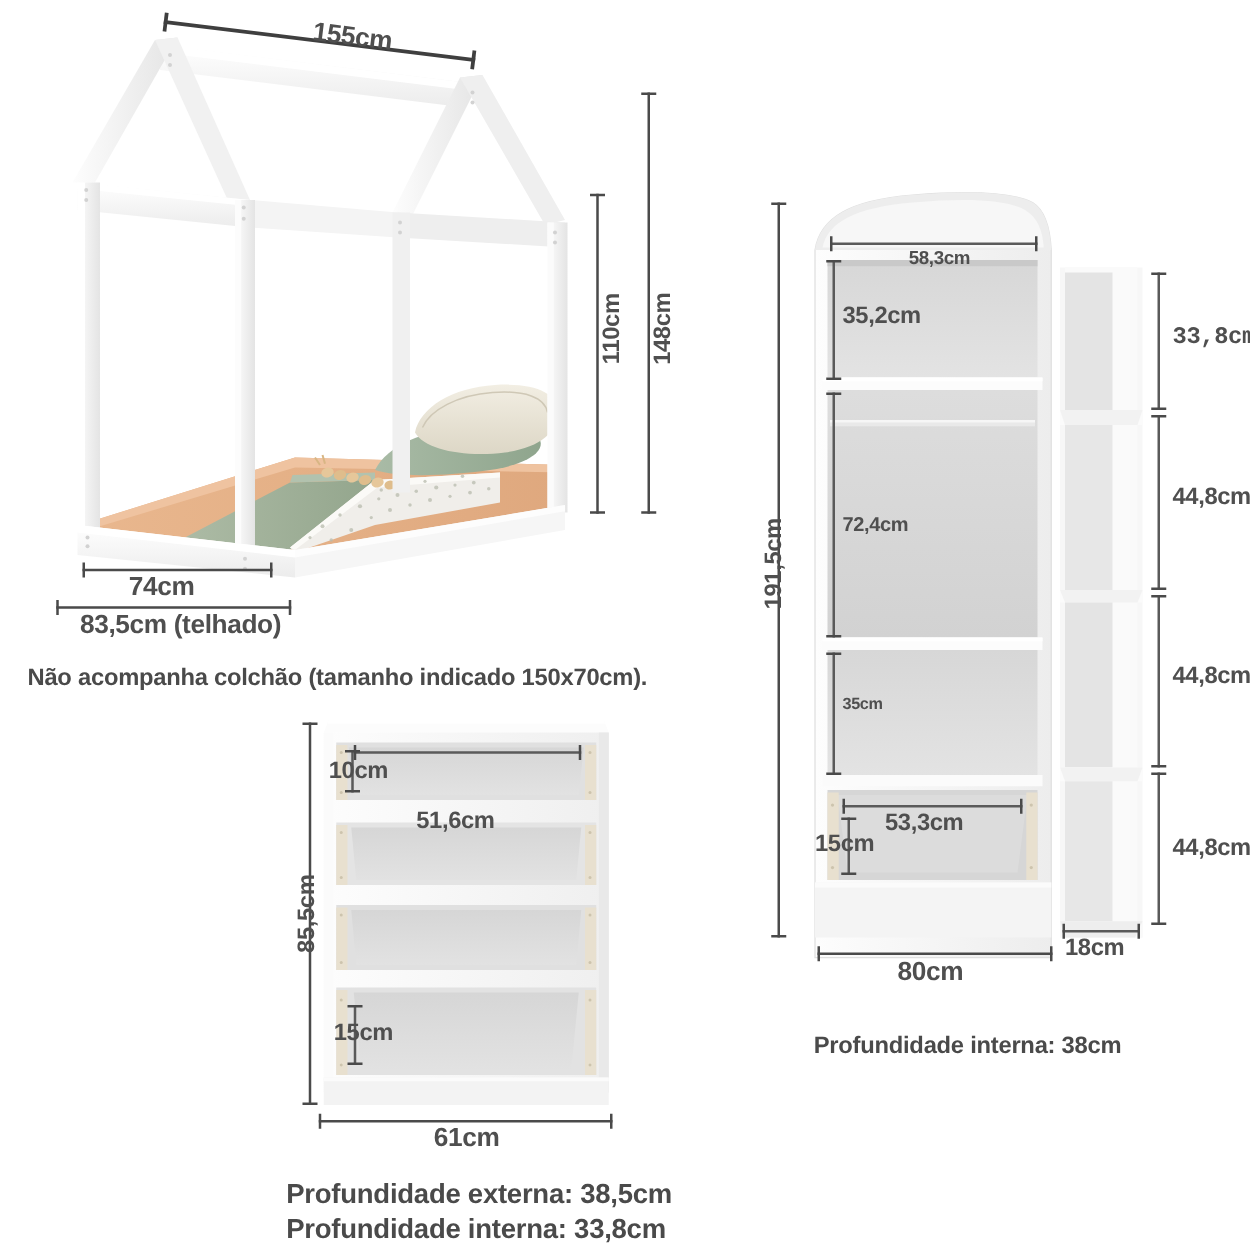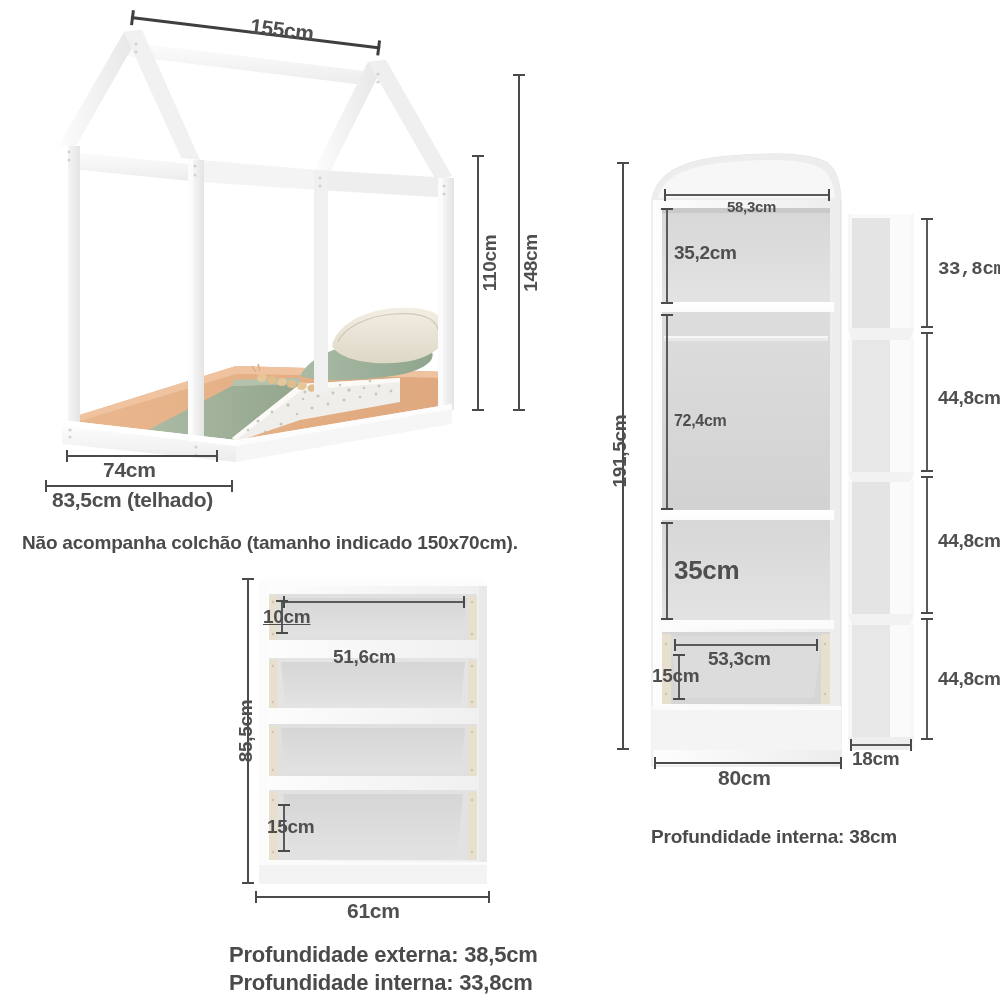--- a/index.html
+++ b/index.html
@@ -226,21 +226,21 @@
     <div class="rule-v" style="left:477px;top:155px;height:256px;"></div>
     <div class="dimlabel vert" style="left:455px;top:252px;font-size:19px;width:70px;text-align:center;">110cm</div>
 
     <div class="rule-v" style="left:518px;top:74px;height:337px;"></div>
     <div class="dimlabel vert" style="left:495px;top:252px;font-size:19px;width:72px;text-align:center;">148cm</div>
 
     <div class="rule-h" style="left:66px;top:455px;width:152px;"></div>
     <div class="dimlabel" style="left:103px;top:458px;font-size:21px;">74cm</div>
 
     <div class="rule-h" style="left:45px;top:485px;width:188px;"></div>
-    <div class="dimlabel" style="left:52px;top:488px;font-size:21px;">83,5cm (telhado)</div>
+    <div class="dimlabel" style="left:64px;top:488px;font-size:21px;">83,5cm (telhado)</div>
   </div>
 
   <div class="caption" style="left:22px;top:532px;font-size:19px;">Não acompanha colchão (tamanho indicado 150x70cm).</div>
 
   <div class="abs" id="wardrobe-figure">
 
     <svg width="400" height="700" viewBox="0 0 400 700" style="position:absolute;left:0;top:0;">
       <defs>
         <linearGradient id="wbody" x1="0" y1="0" x2="1" y2="0">
           <stop offset="0%" stop-color="#fdfdfd"></stop>
@@ -321,21 +321,21 @@
     <div class="rule-h thin" style="left:64px;top:54px;width:166px;"></div>
     <div class="dimlabel" style="left:95px;top:58px;font-size:15px;margin-left:32px;">58,3cm</div>
 
     <div class="rule-v thin" style="left:66px;top:68px;height:96px;"></div>
     <div class="dimlabel" style="left:74px;top:102px;font-size:19px;">35,2cm</div>
 
     <div class="rule-v thin" style="left:66px;top:174px;height:196px;"></div>
     <div class="dimlabel" style="left:74px;top:272px;font-size:16px;">72,4cm</div>
 
     <div class="rule-v thin" style="left:66px;top:382px;height:98px;"></div>
-    <div class="dimlabel" style="left:74px;top:415px;font-size:26px;">35cm</div>
+    <div class="dimlabel" style="left:74px;top:415px;font-size:13px;">35cm</div>
 
     <div class="rule-h thin" style="left:74px;top:504px;width:144px;"></div>
     <div class="dimlabel" style="left:108px;top:508px;font-size:19px;">53,3cm</div>
 
     <div class="rule-v thin" style="left:78px;top:514px;height:46px;"></div>
     <div class="dimlabel" style="left:52px;top:525px;font-size:19px;">15cm</div>
 
     <div class="rule-h" style="left:54px;top:622px;width:188px;"></div>
     <div class="dimlabel" style="left:118px;top:626px;font-size:21px;">80cm</div>
 
@@ -418,21 +418,21 @@
       <rect x="34" y="302" width="228" height="3" fill="#fbfbfb"></rect>
     </svg>
 
     <div class="rule-v" style="left:22px;top:18px;height:306px;"></div>
     <div class="dimlabel vert" style="left:-16px;top:160px;font-size:19px;width:74px;text-align:center;">85,5cm</div>
 
     <div class="rule-h thin" style="left:58px;top:41px;width:182px;"></div>
     <div class="dimlabel" style="left:108px;top:44px;font-size:19px;margin-top:42px;">51,6cm</div>
 
     <div class="rule-v thin" style="left:56px;top:40px;height:34px;"></div>
-    <div class="dimlabel" style="left:38px;top:46px;font-size:19px;text-decoration:underline;">10cm</div>
+    <div class="dimlabel" style="left:38px;top:46px;font-size:19px;">10cm</div>
 
     <div class="rule-v thin" style="left:58px;top:244px;height:48px;"></div>
     <div class="dimlabel" style="left:42px;top:256px;font-size:19px;">15cm</div>
 
     <div class="rule-h" style="left:30px;top:336px;width:235px;"></div>
     <div class="dimlabel" style="left:122px;top:339px;font-size:21px;">61cm</div>
   </div>
 
   <div class="caption" style="left:229px;top:942px;font-size:22px;">Profundidade externa: 38,5cm</div>
   <div class="caption" style="left:229px;top:970px;font-size:22px;">Profundidade interna: 33,8cm</div>

